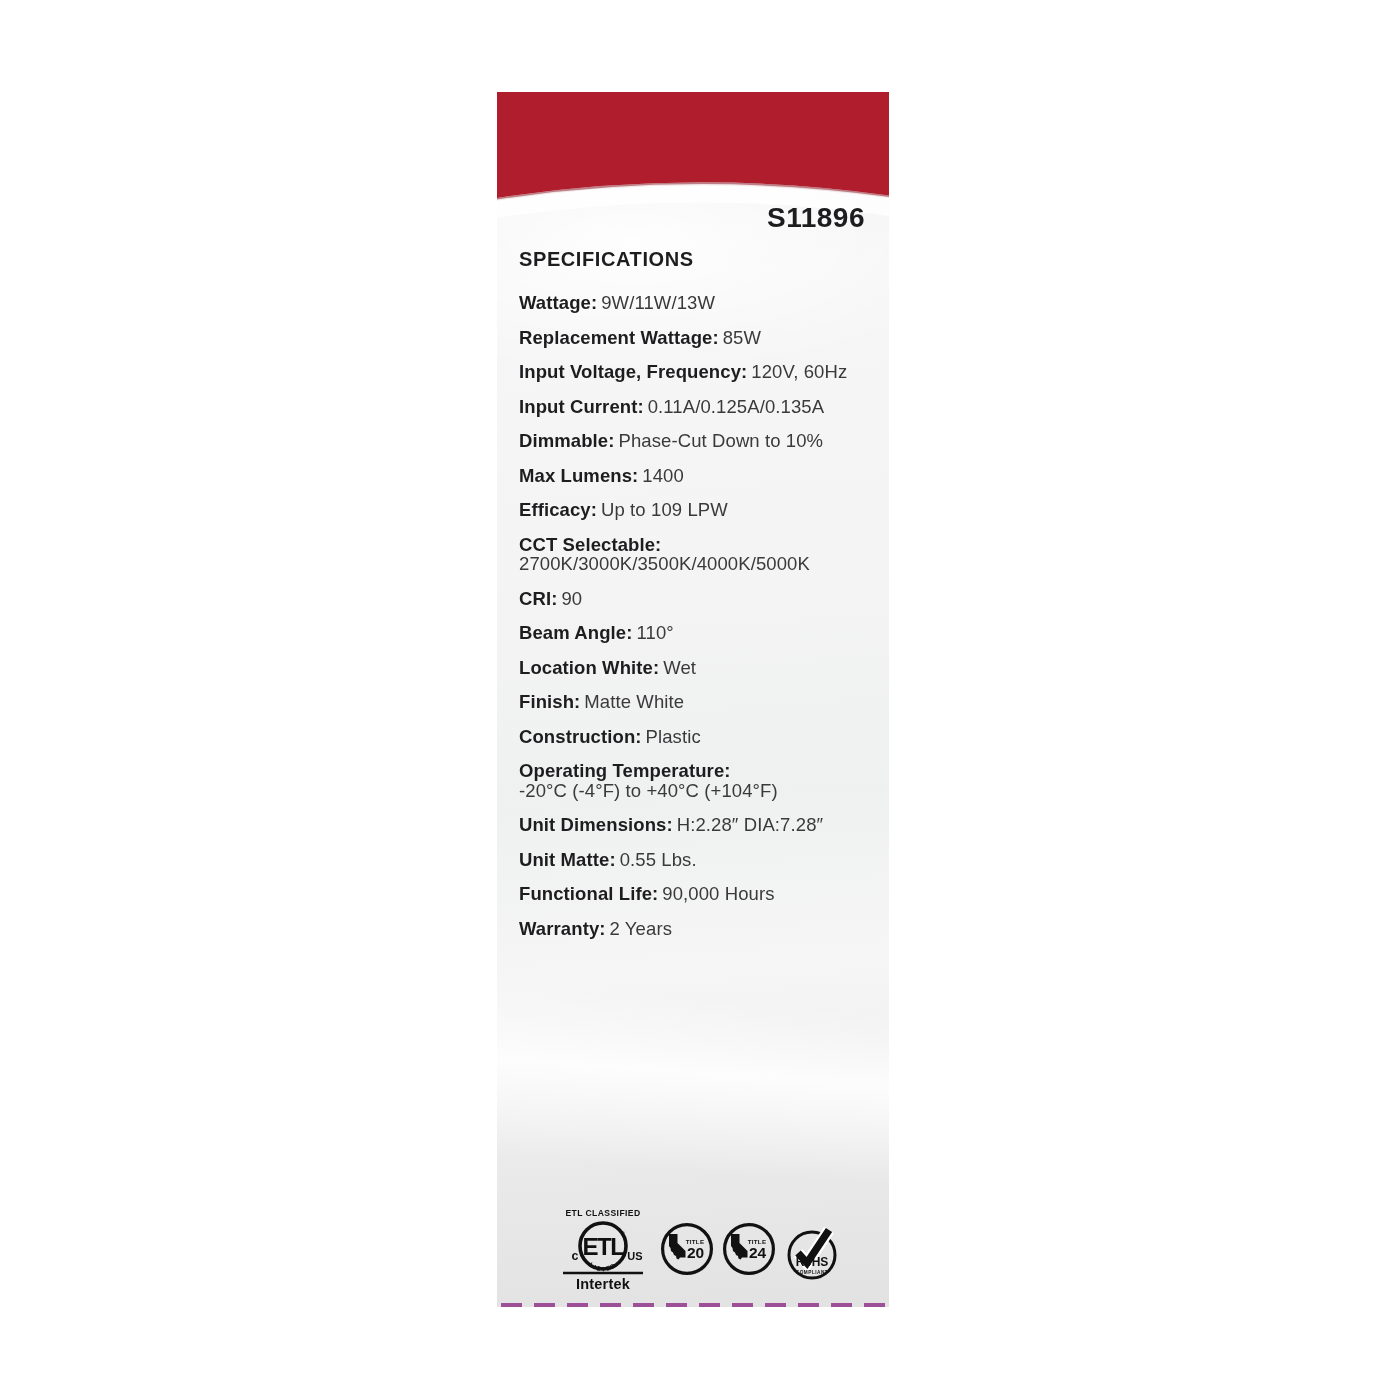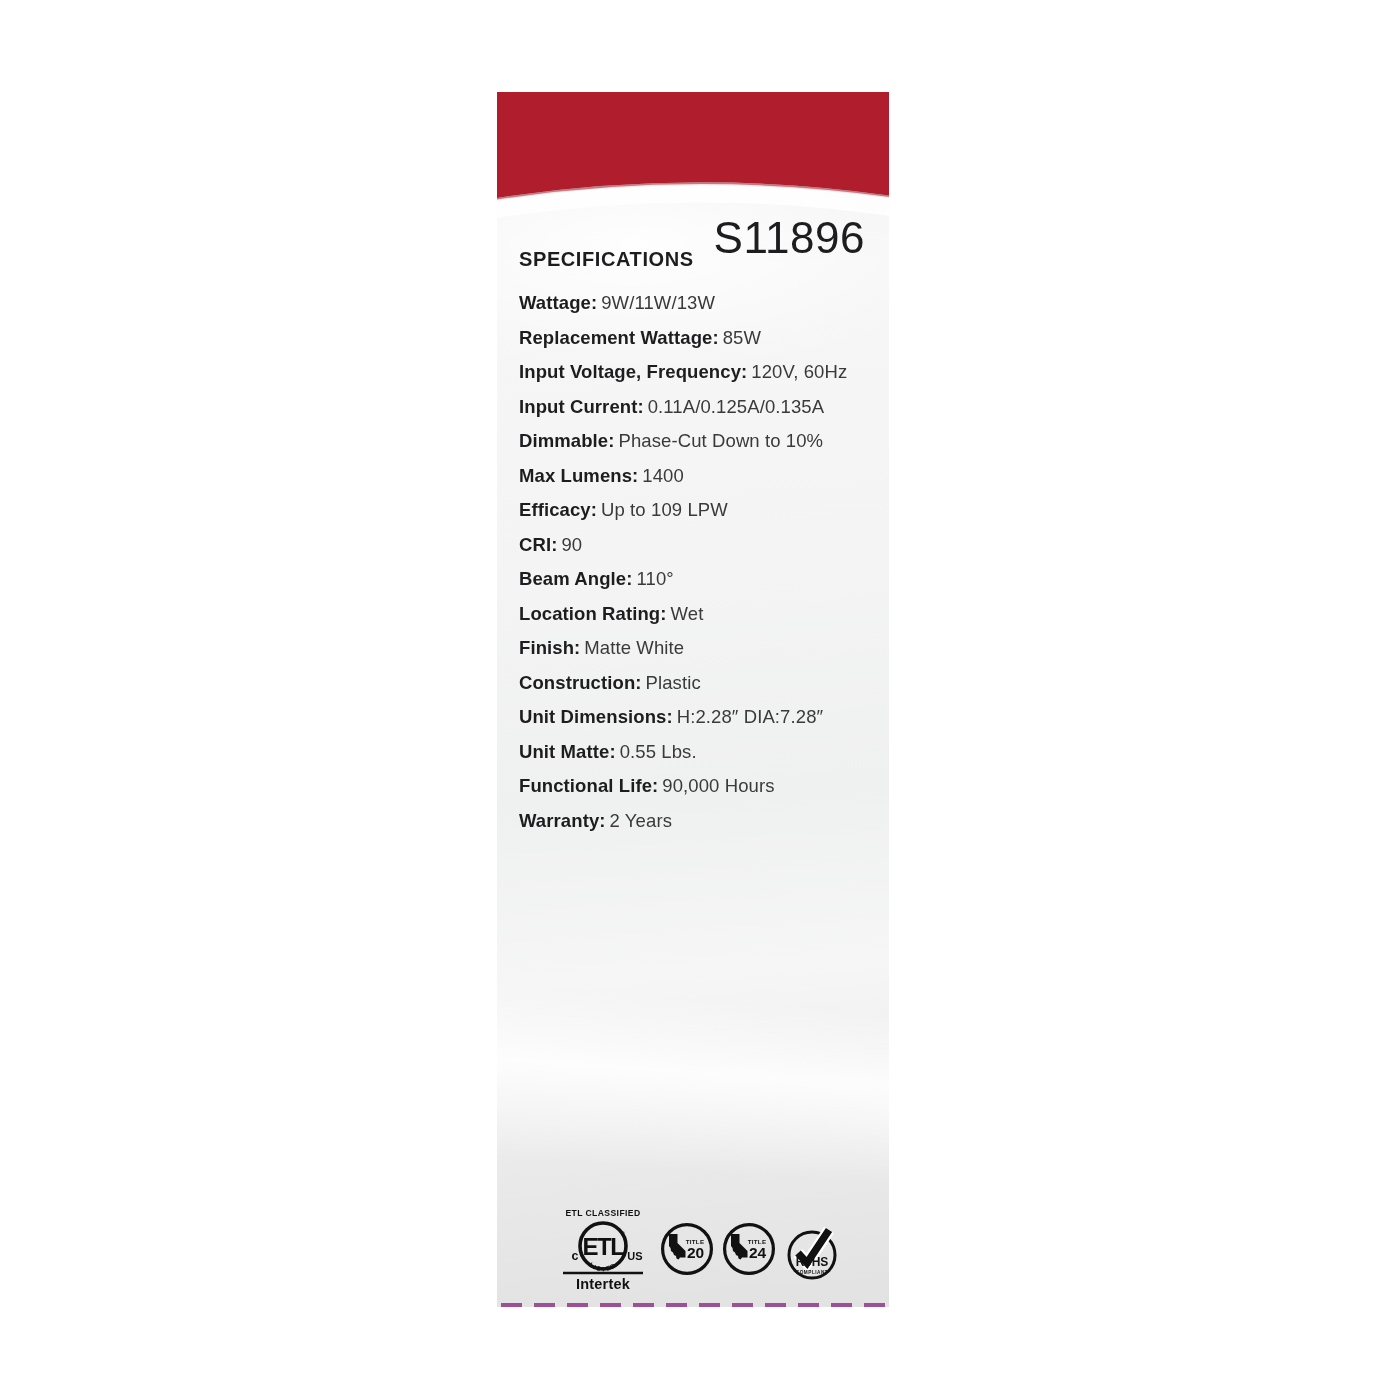--- a/index.html
+++ b/index.html
@@ -24,22 +24,22 @@
 
   
   .header-svg {
     position: absolute; top: 0; left: 0;
     width: 392px; height: 132px;
     display: block;
   }
 
   
   .code {
-    position: absolute; top: 124px; right: 24px;
-    font-size: 44px; font-weight: 400;
+    position: absolute; top: 112px; right: 24px;
+    font-size: 28px; font-weight: 700;
     letter-spacing: 0.5px; color: #1d1d1f;
     line-height: 1;
   }
 
   
   .section-title {
     position: absolute; top: 157px; left: 22px;
     font-size: 20px; font-weight: 700;
     letter-spacing: 0.6px; color: #1d1d1f;
     line-height: 1;
@@ -101,25 +101,27 @@
   <div class="section-title">SPECIFICATIONS</div>
 
   <div class="specs">
     <div class="spec"><span class="lbl">Wattage:</span><span class="val">9W/11W/13W</span></div>
     <div class="spec"><span class="lbl">Replacement Wattage:</span><span class="val">85W</span></div>
     <div class="spec"><span class="lbl">Input Voltage, Frequency:</span><span class="val">120V, 60Hz</span></div>
     <div class="spec"><span class="lbl">Input Current:</span><span class="val">0.11A/0.125A/0.135A</span></div>
     <div class="spec"><span class="lbl">Dimmable:</span><span class="val">Phase-Cut Down to 10%</span></div>
     <div class="spec"><span class="lbl">Max Lumens:</span><span class="val">1400</span></div>
     <div class="spec"><span class="lbl">Efficacy:</span><span class="val">Up to 109 LPW</span></div>
+    <div class="spec wrap"><span class="lbl">CCT Selectable:</span><span class="val">2700K/3000K/3500K/4000K/5000K</span></div>
     <div class="spec"><span class="lbl">CRI:</span><span class="val">90</span></div>
     <div class="spec"><span class="lbl">Beam Angle:</span><span class="val">110°</span></div>
-    <div class="spec"><span class="lbl">Location Rating:</span><span class="val">Wet</span></div>
+    <div class="spec"><span class="lbl">Location White:</span><span class="val">Wet</span></div>
     <div class="spec"><span class="lbl">Finish:</span><span class="val">Matte White</span></div>
     <div class="spec"><span class="lbl">Construction:</span><span class="val">Plastic</span></div>
+    <div class="spec wrap"><span class="lbl">Operating Temperature:</span><span class="val">-20°C (-4°F) to +40°C (+104°F)</span></div>
     <div class="spec"><span class="lbl">Unit Dimensions:</span><span class="val">H:2.28″ DIA:7.28″</span></div>
     <div class="spec"><span class="lbl">Unit Matte:</span><span class="val">0.55 Lbs.</span></div>
     <div class="spec"><span class="lbl">Functional Life:</span><span class="val">90,000 Hours</span></div>
     <div class="spec"><span class="lbl">Warranty:</span><span class="val">2 Years</span></div>
   </div>
 
   <div class="certs">
 
     <svg width="100" height="86" viewBox="0 0 100 86">
       <text class="svgtxt" x="50" y="10" font-size="8.6" font-weight="bold" letter-spacing="0.4" text-anchor="middle">ETL CLASSIFIED</text>

